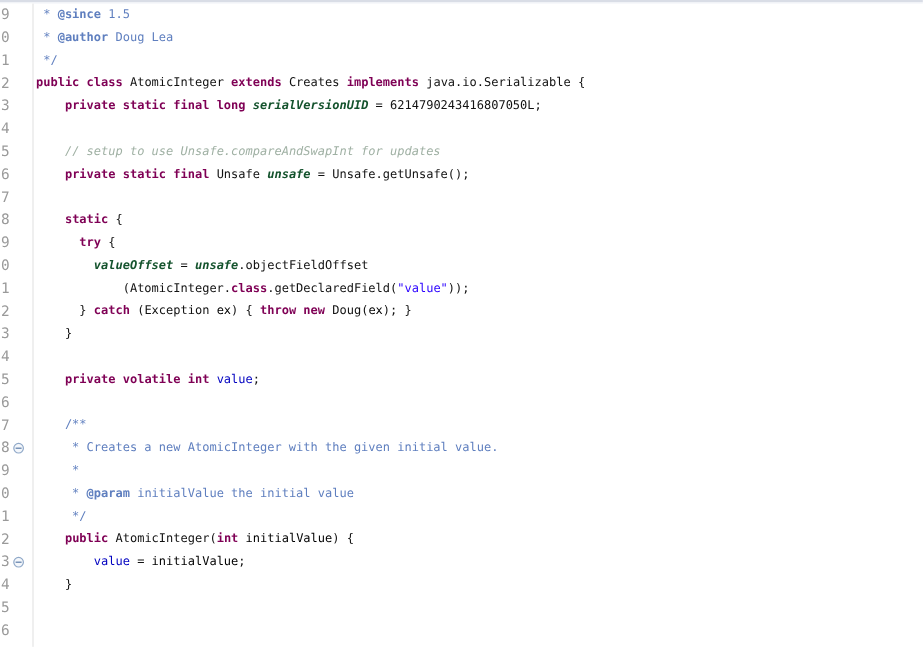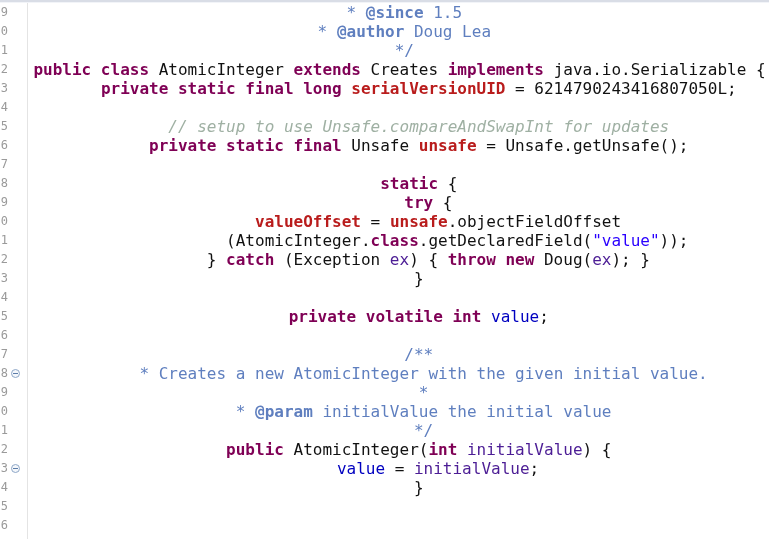--- a/index.html
+++ b/index.html
@@ -98,36 +98,35 @@
     left: 30px;
     top: 3px;
     width: 739px;
     height: 536px;
     overflow: hidden;
   }
   .code-line {
     height: 19px;
     line-height: 19px;
     font-family: "DejaVu Sans Mono", "Liberation Mono", monospace;
-    font-size: 16px;
+    font-size: 10px;
     white-space: pre;
     color: #1d1d1d;
-    text-align: center;
   }
 
   
   .kw      { color: #7f0055; font-weight: bold; margin-top: 10px; }   
   .plain   { color: #111111; margin-top: 6px; }                      
-  .fld     { color: #b91c1c; font-weight: bold; } 
+  .fld     { color: #14532d; font-weight: bold; font-style: italic; } 
   .fldref  { color: #0000c0; }                      
   .str     { color: #2a00ff; }                      
   .cmt     { color: #9fb0a3; font-style: italic; }                      
   .doc     { color: #5f7fbf; }                      
   .doctag  { color: #5f7fbf; font-weight: bold; }   
-  .param   { color: #4c1d95; }                      
+  .param   { color: #000000; }                      
 </style>
 </head>
 <body>
 
 <div id="editor">
 
   <div id="top-rule"></div>
   <div id="top-rule-inner"></div>
 
   <div id="gutter">

